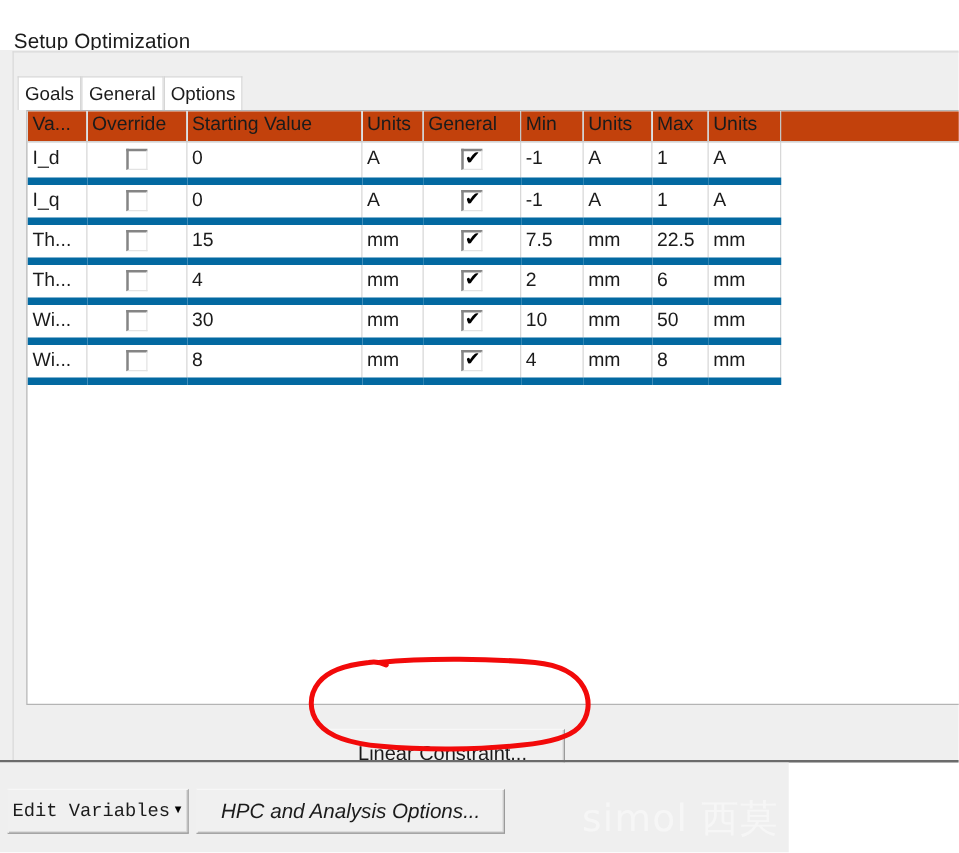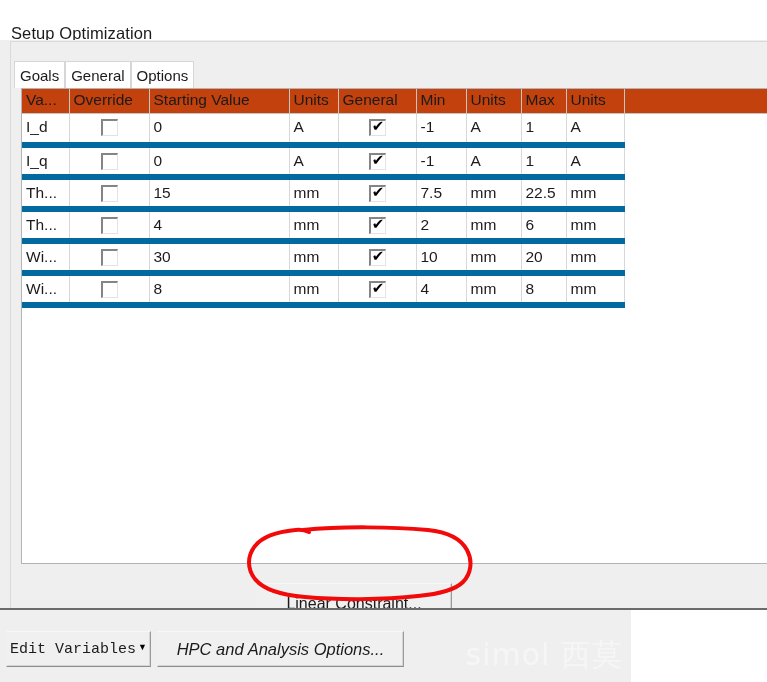--- a/index.html
+++ b/index.html
@@ -394,21 +394,21 @@
           <td class="center">
             <span class="cbx"><span class="chk"></span></span>
           </td>
           <td>30</td>
           <td>mm</td>
           <td class="center">
             <span class="cbx"><span class="chk">✔</span></span>
           </td>
           <td>10</td>
           <td>mm</td>
-          <td>20</td>
+          <td>50</td>
           <td>mm</td>
           <td class="filler"></td>
         </tr>
 
         <tr>
           <td>Wi...</td>
           <td class="center">
             <span class="cbx"><span class="chk"></span></span>
           </td>
           <td>8</td>

